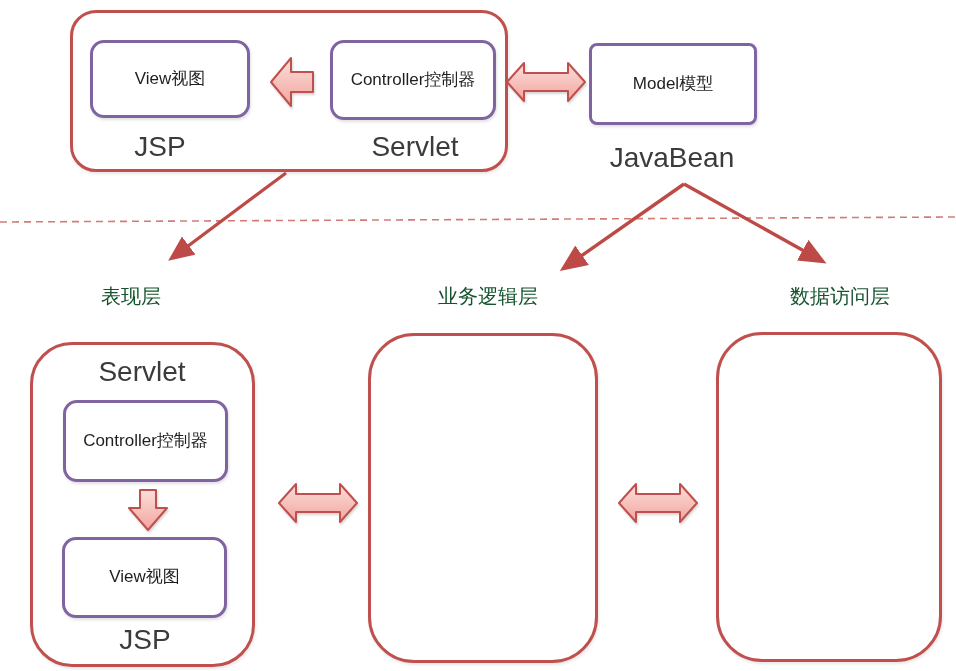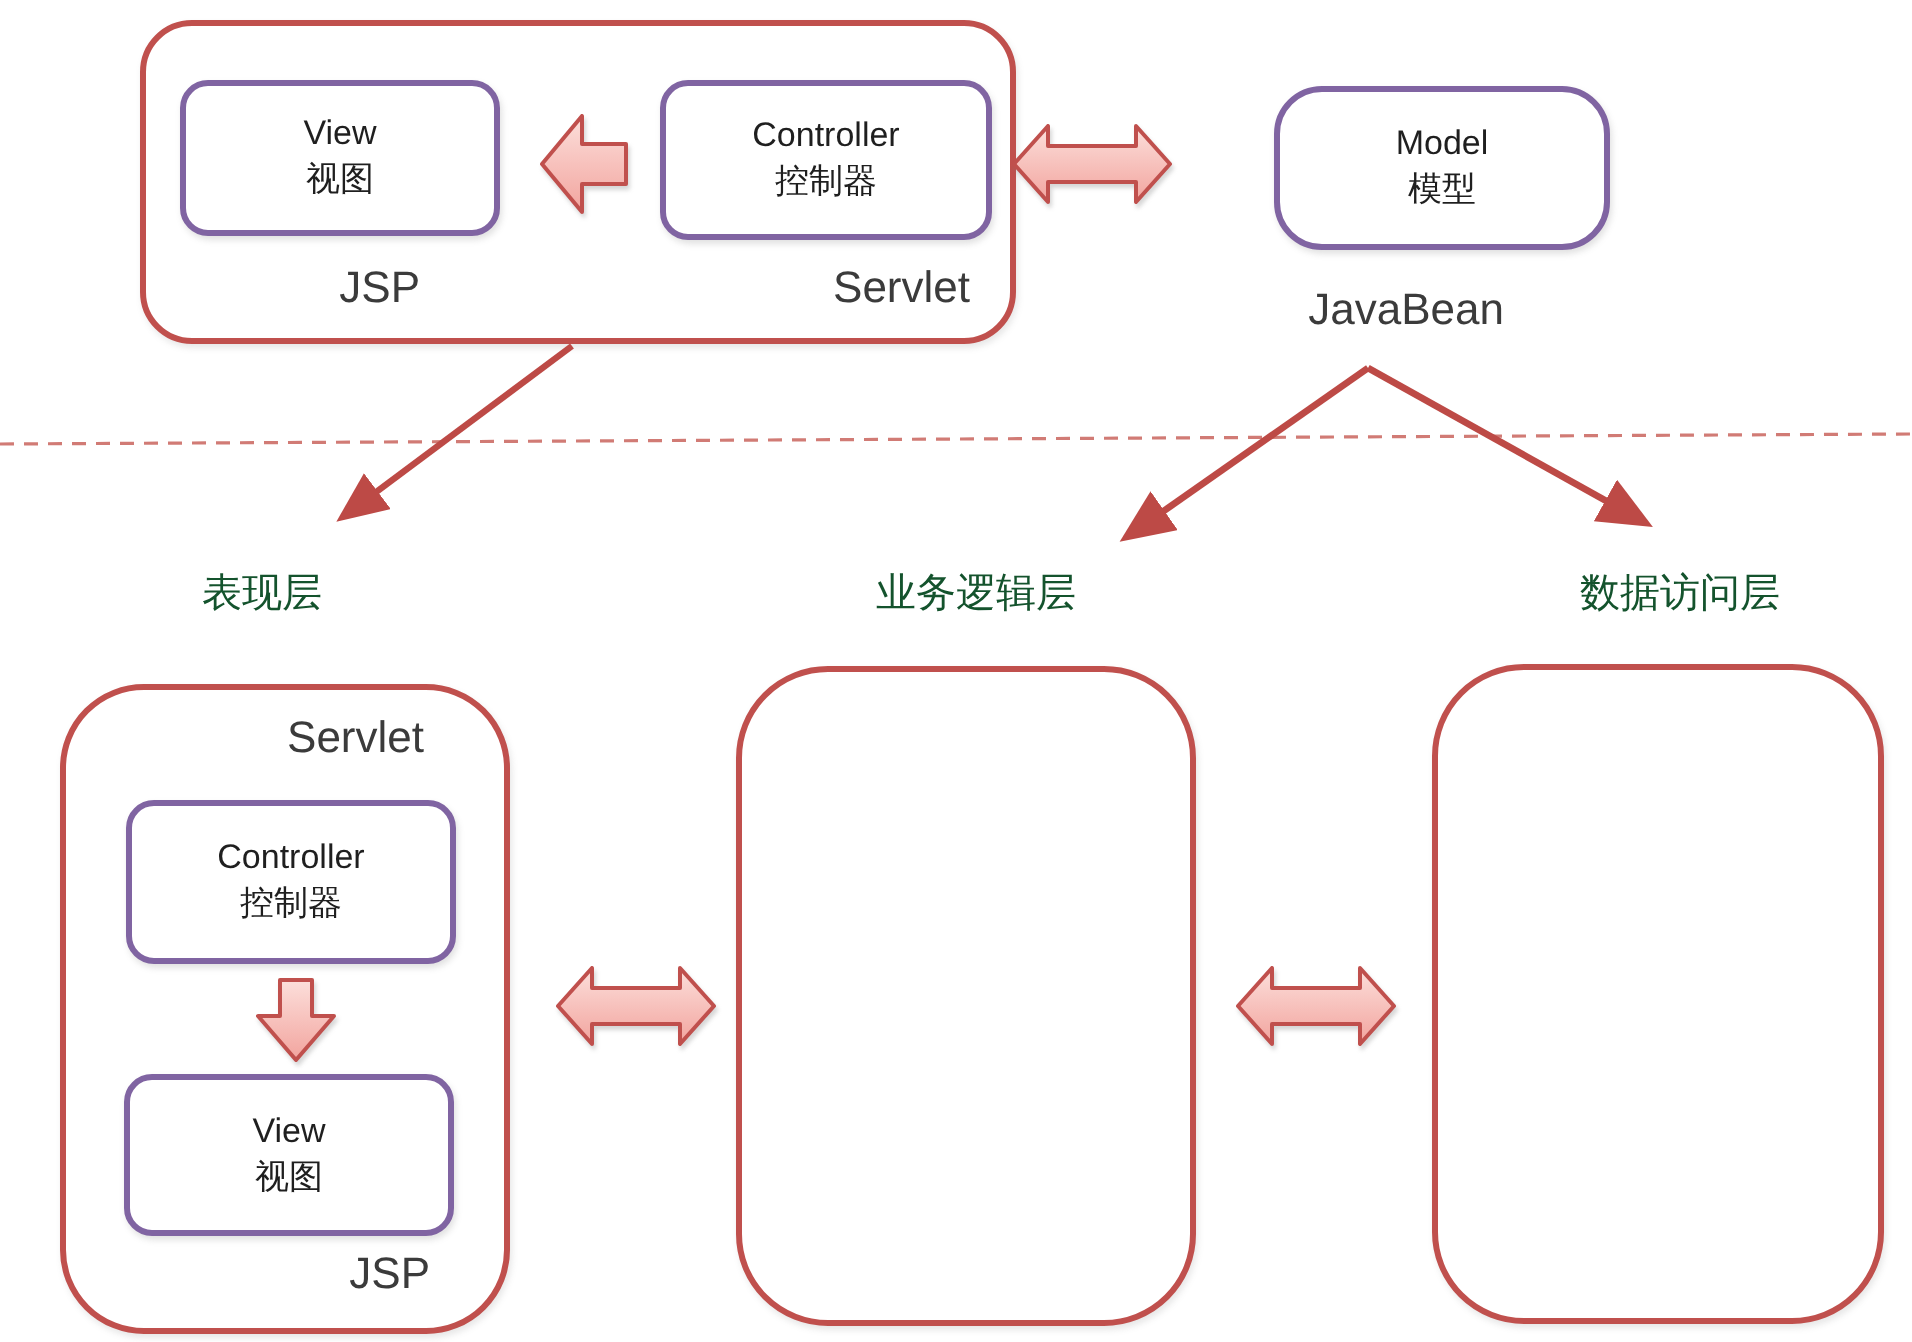--- a/index.html
+++ b/index.html
@@ -7,28 +7,28 @@
     position:relative;width:956px;height:671px;background:#ffffff;overflow:hidden;
     font-family:"Liberation Sans","DejaVu Sans",sans-serif;
   }
   .abs{position:absolute;}
   .red-box{
     position:absolute;border:3px solid #c0504d;background:#ffffff;
     box-shadow:1px 2px 3px rgba(120,120,120,0.18);
   }
   .purple-box{
     position:absolute;border:3px solid #8064a2;border-radius:14px;background:#ffffff;
-    display:flex;flex-direction:column;align-items:center;justify-content:center;
+    display:flex;align-items:center;justify-content:center;
     box-shadow:1px 2px 3px rgba(120,120,120,0.22);
   }
   .box-line{display:block;font-size:17px;line-height:1.35;color:#1f1f1f;text-align:center;}
   .caption{
     position:absolute;color:#3b3b3b;text-align:center;white-space:nowrap;
   }
-  .caption-lg{font-size:22px;text-align:right;}
+  .caption-lg{font-size:28px;}
   .tier-label{font-size:20px;color:#14532d;}
   svg{display:block;}
   .overlay{position:absolute;left:0;top:0;pointer-events:none;}
 </style>
 </head>
 <body>
 
 <div id="canvas">
 
   <svg width="0" height="0" class="overlay" aria-hidden="true">
@@ -59,21 +59,21 @@
     <polygon points="1,27 21,3 21,17 43,17 43,37 21,37 21,51" fill="url(#pinkGrad)" stroke="#c0504d" stroke-width="2" stroke-linejoin="round"></polygon>
   </svg>
 
   <div class="caption caption-lg" style="left:110px;top:131px;width:100px;">JSP</div>
   <div class="caption caption-lg" style="left:345px;top:131px;width:140px;">Servlet</div>
 
   <svg class="abs" style="left:506px;top:58px;filter:drop-shadow(1px 2px 1px rgba(120,120,120,0.3));" width="80" height="48" viewBox="0 0 80 48">
     <polygon points="1,24 18,5 18,15 62,15 62,5 79,24 62,43 62,33 18,33 18,43" fill="url(#pinkGrad)" stroke="#c0504d" stroke-width="2" stroke-linejoin="round"></polygon>
   </svg>
 
-  <div class="purple-box" style="left:589px;top:43px;width:162px;height:76px;border-radius:24px;margin-left:48px;">
+  <div class="purple-box" style="left:589px;top:43px;width:162px;height:76px;border-radius:8px;">
     <span class="box-line">Model</span>
     <span class="box-line">模型</span>
   </div>
   <div class="caption caption-lg" style="left:592px;top:142px;width:160px;">JavaBean</div>
 
   <svg class="overlay" width="956" height="671" viewBox="0 0 956 671">
     <line x1="0" y1="222" x2="956" y2="217" stroke="#c9655e" stroke-width="1.6" stroke-dasharray="7 5" opacity="0.85"></line>
     <line x1="286" y1="173" x2="172" y2="258" stroke="#bd4a46" stroke-width="3.2" marker-end="url(#ah)"></line>
     <line x1="684" y1="184" x2="564" y2="268" stroke="#bd4a46" stroke-width="3.4" marker-end="url(#ah)"></line>
     <line x1="684" y1="184" x2="822" y2="261" stroke="#bd4a46" stroke-width="3.4" marker-end="url(#ah)"></line>

